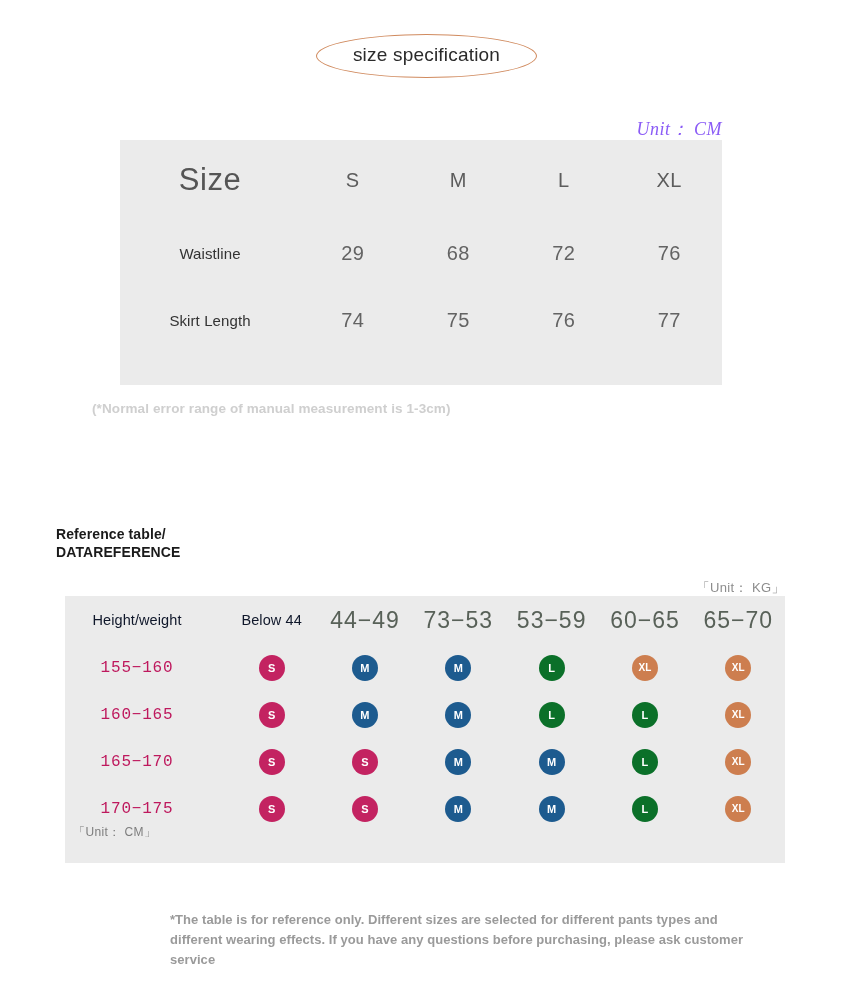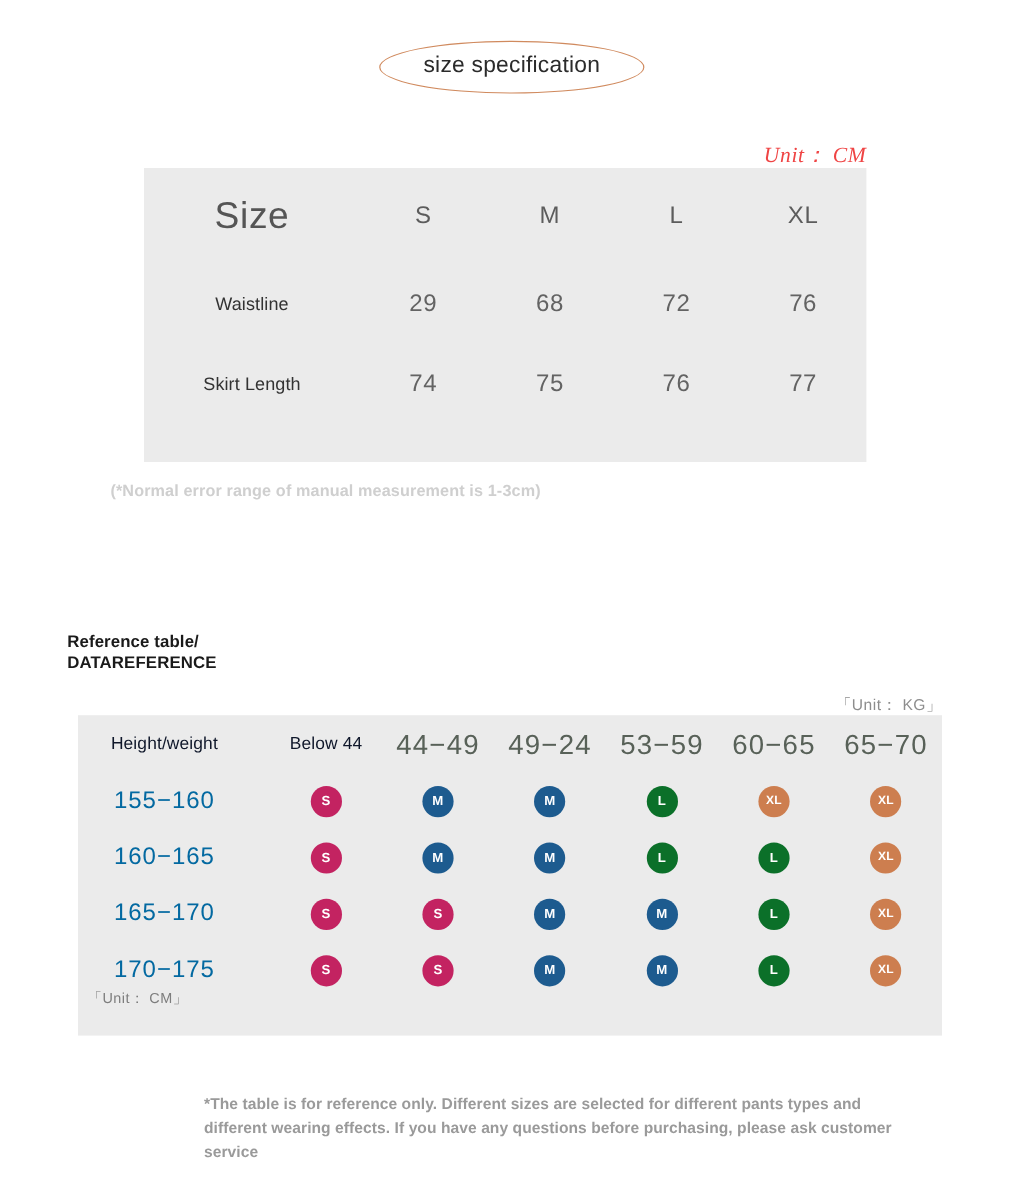--- a/index.html
+++ b/index.html
@@ -39,21 +39,21 @@
 
   
   #unit-cm-top {
     position: absolute;
     left: 0; top: 117px;
     width: 722px;
     text-align: right;
     font-family: "Liberation Serif", serif;
     font-style: italic;
     font-size: 18px;
-    color: #ef4444;
+    color: #8b5cf6;
     letter-spacing: 0.5px;
   }
 
   
   #size-table {
     position: absolute;
     left: 120px; top: 140px;
     width: 602px; height: 245px;
     background: #ebebeb;
   }
@@ -158,23 +158,24 @@
     font-weight: bold;
     color: #0f172a;
     letter-spacing: 0.1px;
   }
   .rt-head-range {
     font-size: 23px;
     color: #586158;
     letter-spacing: 1px;
   }
   .rt-row-label {
-    font-size: 20px;
-    color: #0369a1;
+    font-size: 16px;
+    color: #be185d;
     letter-spacing: 0.8px;
+    font-family: Liberation Mono, monospace;
   }
   .badge {
     display: inline-block;
     width: 26px; height: 26px;
     line-height: 26px;
     border-radius: 50%;
     color: #ffffff;
     font-size: 11px;
     font-weight: bold;
     text-align: center;
@@ -252,21 +253,21 @@
 
 <div id="unit-kg">「Unit： KG」</div>
 
 <div id="ref-table">
   <table>
     <tbody>
       <tr class="rt-head-row">
         <td class="rt-col-label rt-head-strong">Height/weight</td>
         <td class="rt-head-strong">Below 44</td>
         <td class="rt-head-range">44−49</td>
-        <td class="rt-head-range">49−24</td>
+        <td class="rt-head-range">73−53</td>
         <td class="rt-head-range">53−59</td>
         <td class="rt-head-range">60−65</td>
         <td class="rt-head-range">65−70</td>
       </tr>
 
       <tr class="rt-data-row">
         <td class="rt-col-label rt-row-label">155−160</td>
         <td><span class="badge" style="background: rgb(195, 35, 97);">S</span></td>
         <td><span class="badge" style="background: rgb(29, 91, 143);">M</span></td>
         <td><span class="badge" style="background: rgb(29, 91, 143);">M</span></td>

